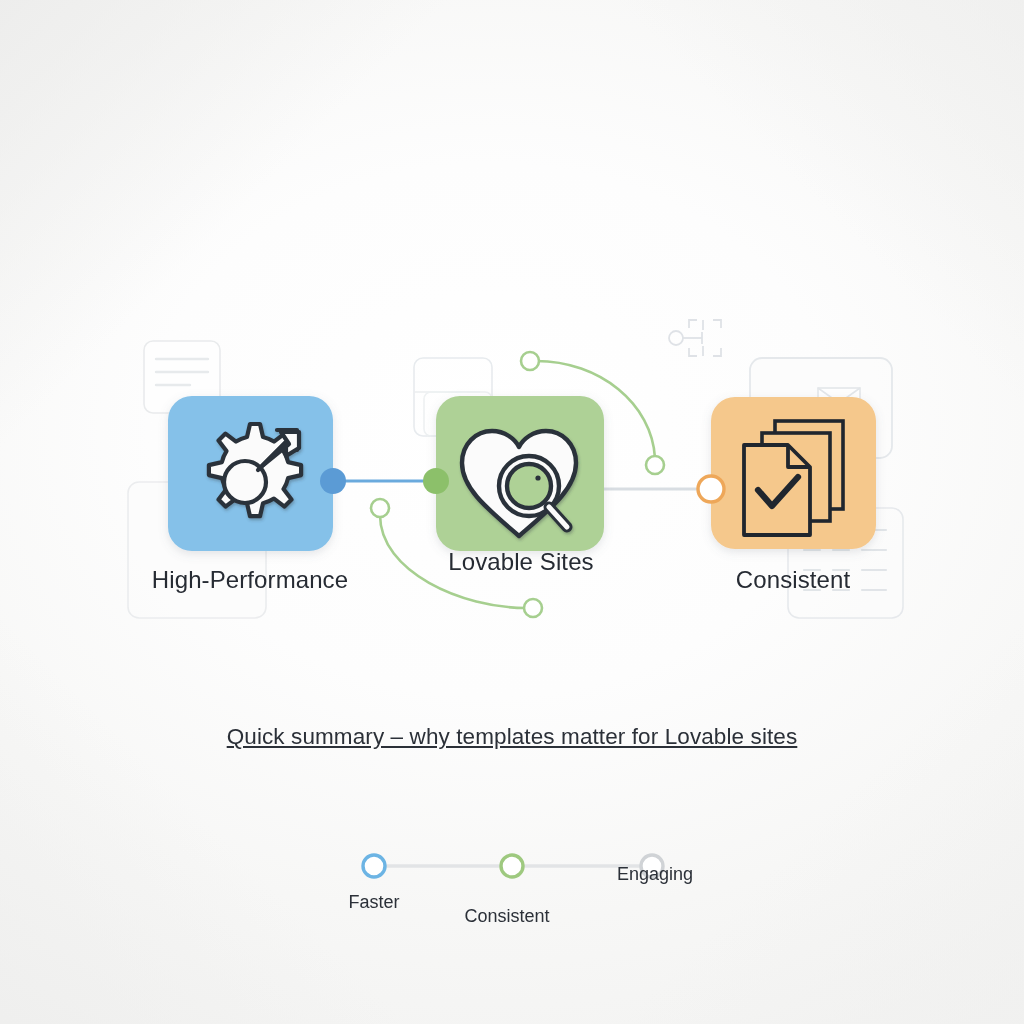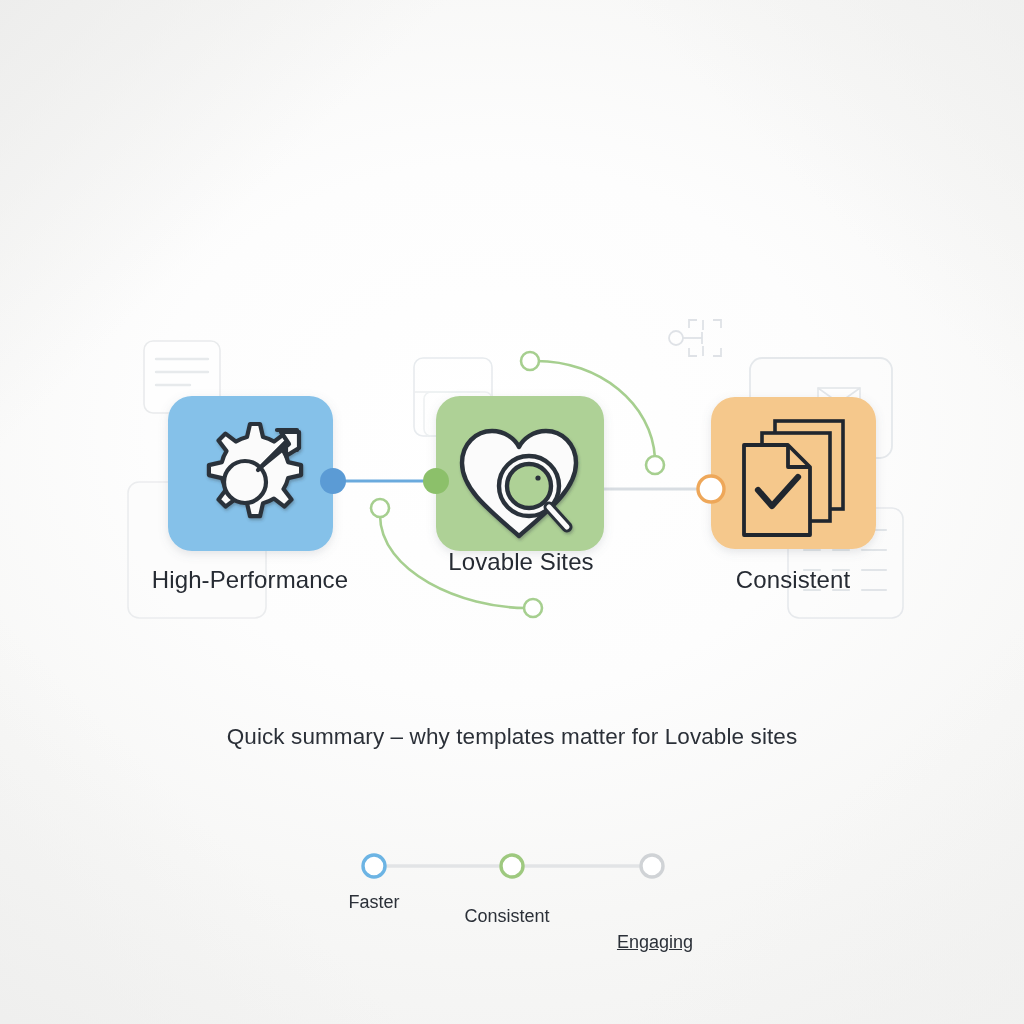--- a/index.html
+++ b/index.html
@@ -49,20 +49,21 @@
     transform: translateX(-50%);
   }
   .caption {
     position: absolute;
     left: 0;
     width: 1024px;
     text-align: center;
     color: #2b3038;
     font-size: 22.5px;
     letter-spacing: 0.1px;
+    text-decoration: underline;
   }
   .legend-label {
     position: absolute;
     text-align: center;
     color: #2b3038;
     font-size: 18px;
     white-space: nowrap;
     transform: translateX(-50%);
   }
 </style>
@@ -219,15 +220,15 @@
 
   <svg class="layer" viewBox="0 0 1024 1024">
     <line x1="374" y1="866" x2="652" y2="866" stroke="#e2e4e6" stroke-width="3.4" stroke-linecap="round"></line>
     <circle cx="374" cy="866" r="11" fill="#ffffff" stroke="#6cb4e4" stroke-width="3.4"></circle>
     <circle cx="512" cy="866" r="11" fill="#ffffff" stroke="#9ec97f" stroke-width="3.4"></circle>
     <circle cx="652" cy="866" r="11" fill="#ffffff" stroke="#d0d3d6" stroke-width="3.4"></circle>
   </svg>
 
   <div class="legend-label" style="left:374px; top:892px;">Faster</div>
   <div class="legend-label" style="left:507px; top:892px;margin-top:14px;">Consistent</div>
-  <div class="legend-label" style="left:655px; top:932px;text-decoration:underline;">Engaging</div>
+  <div class="legend-label" style="left:655px; top:864px;">Engaging</div>
 
 </div>
 
 </body></html>

